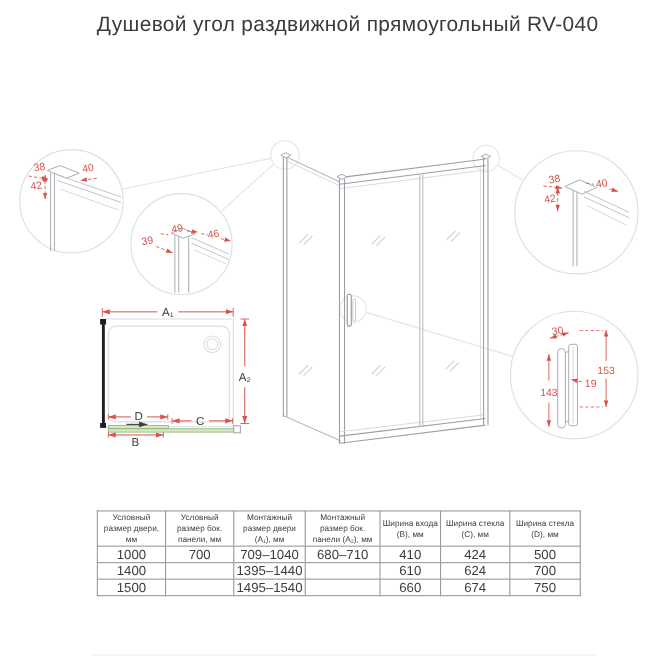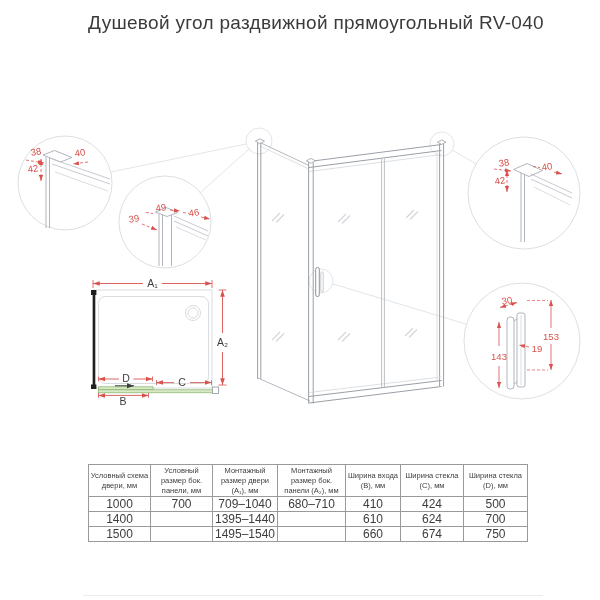--- a/index.html
+++ b/index.html
@@ -209,21 +209,21 @@
       <col style="width:62px">
         <col style="width:62px">
         <col style="width:65px">
         <col style="width:68px">
       <col style="width:55px">
         <col style="width:63px">
         <col style="width:64px">
     </colgroup>
     <thead>
       <tr>
-        <th>Условный схема двери, мм</th>
+        <th>Условный размер двери, мм</th>
         <th>Условный размер бок. панели, мм</th>
         <th>Монтажный размер двери (A₁), мм</th>
         <th>Монтажный размер бок. панели (A₂), мм</th>
         <th>Ширина входа (B), мм</th>
         <th>Ширина стекла (C), мм</th>
         <th>Ширина стекла (D), мм</th>
       </tr>
     </thead>
     <tbody>
       <tr>

